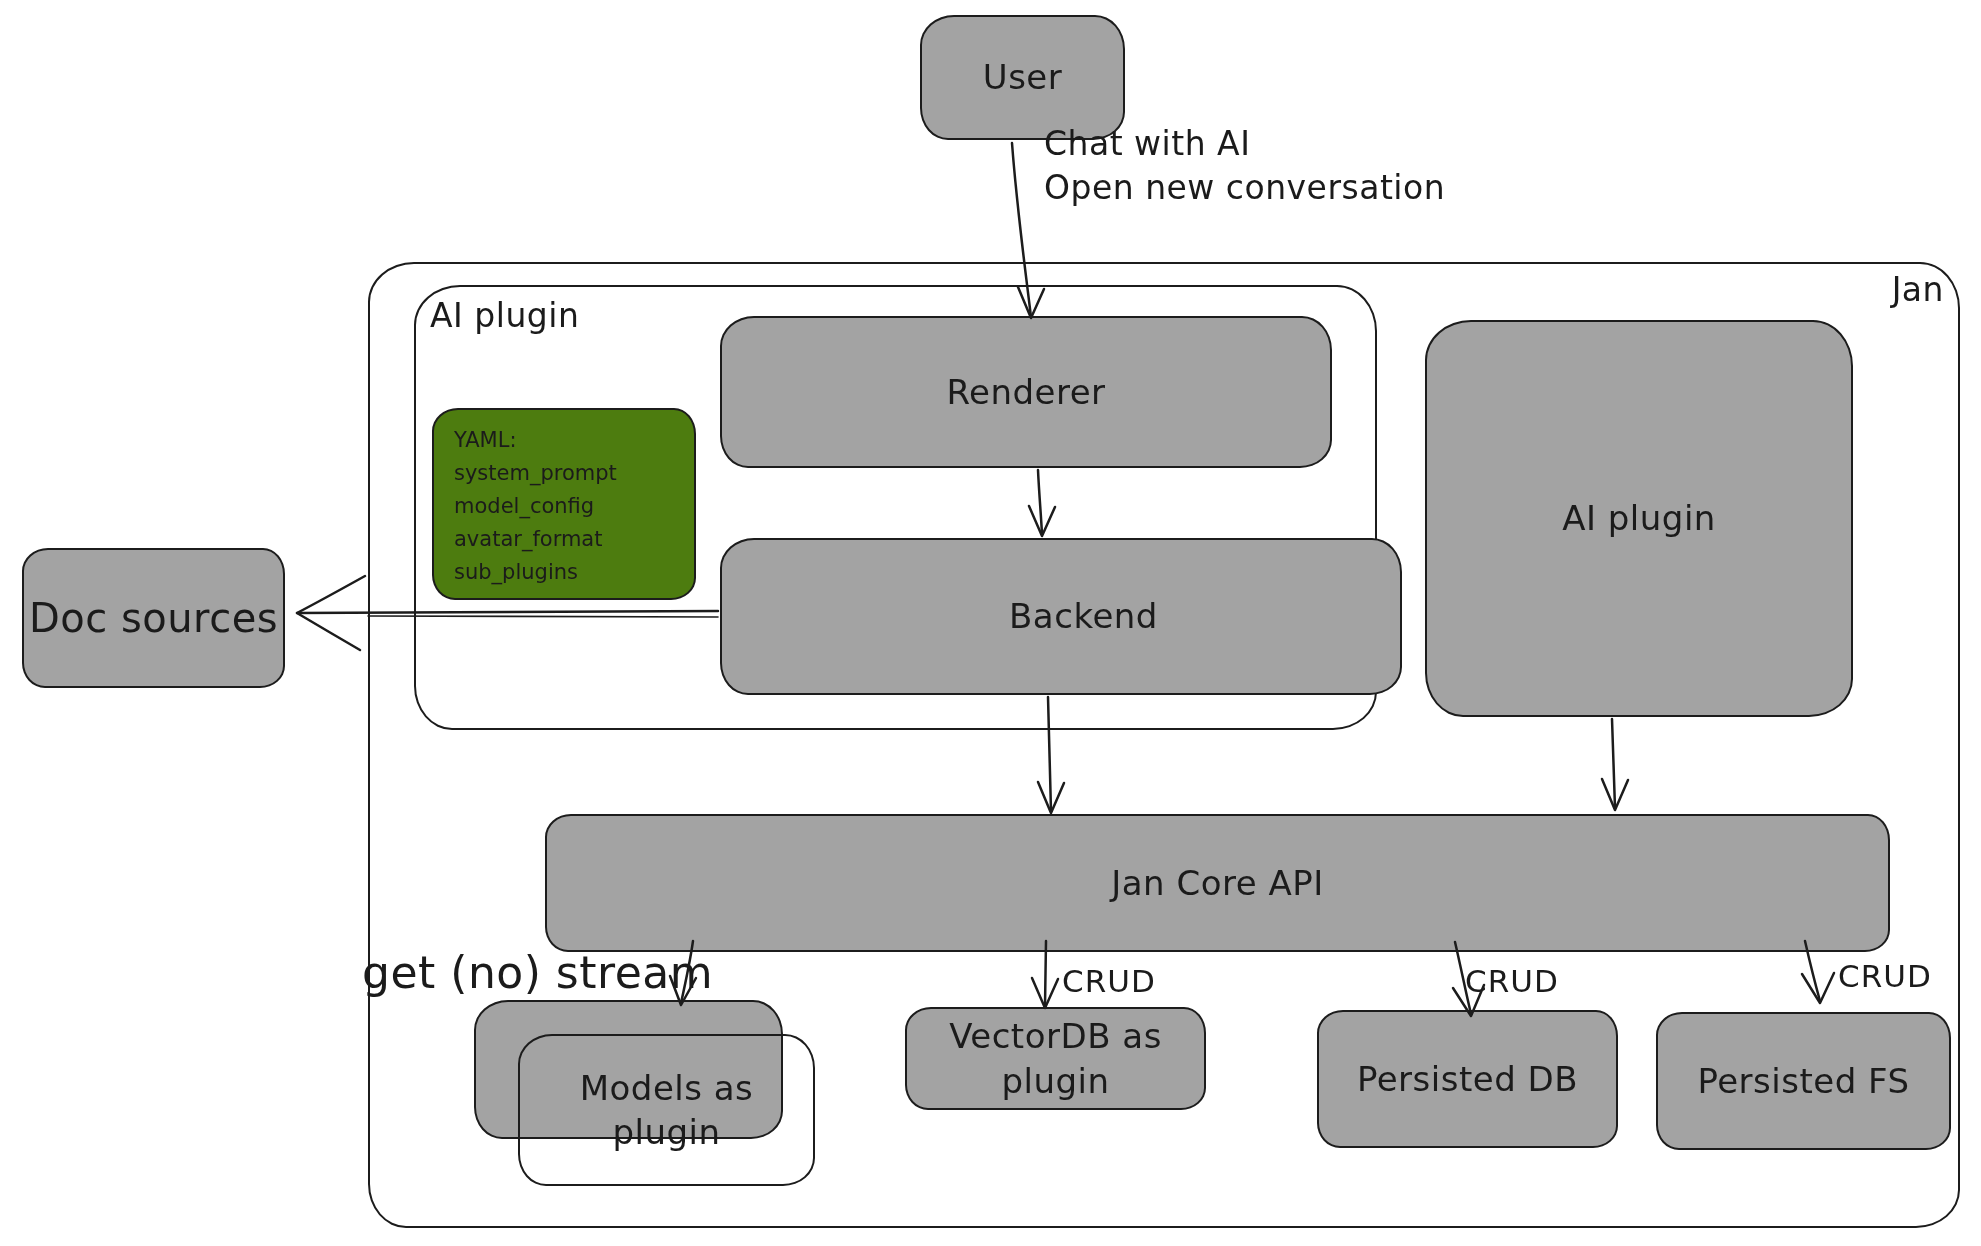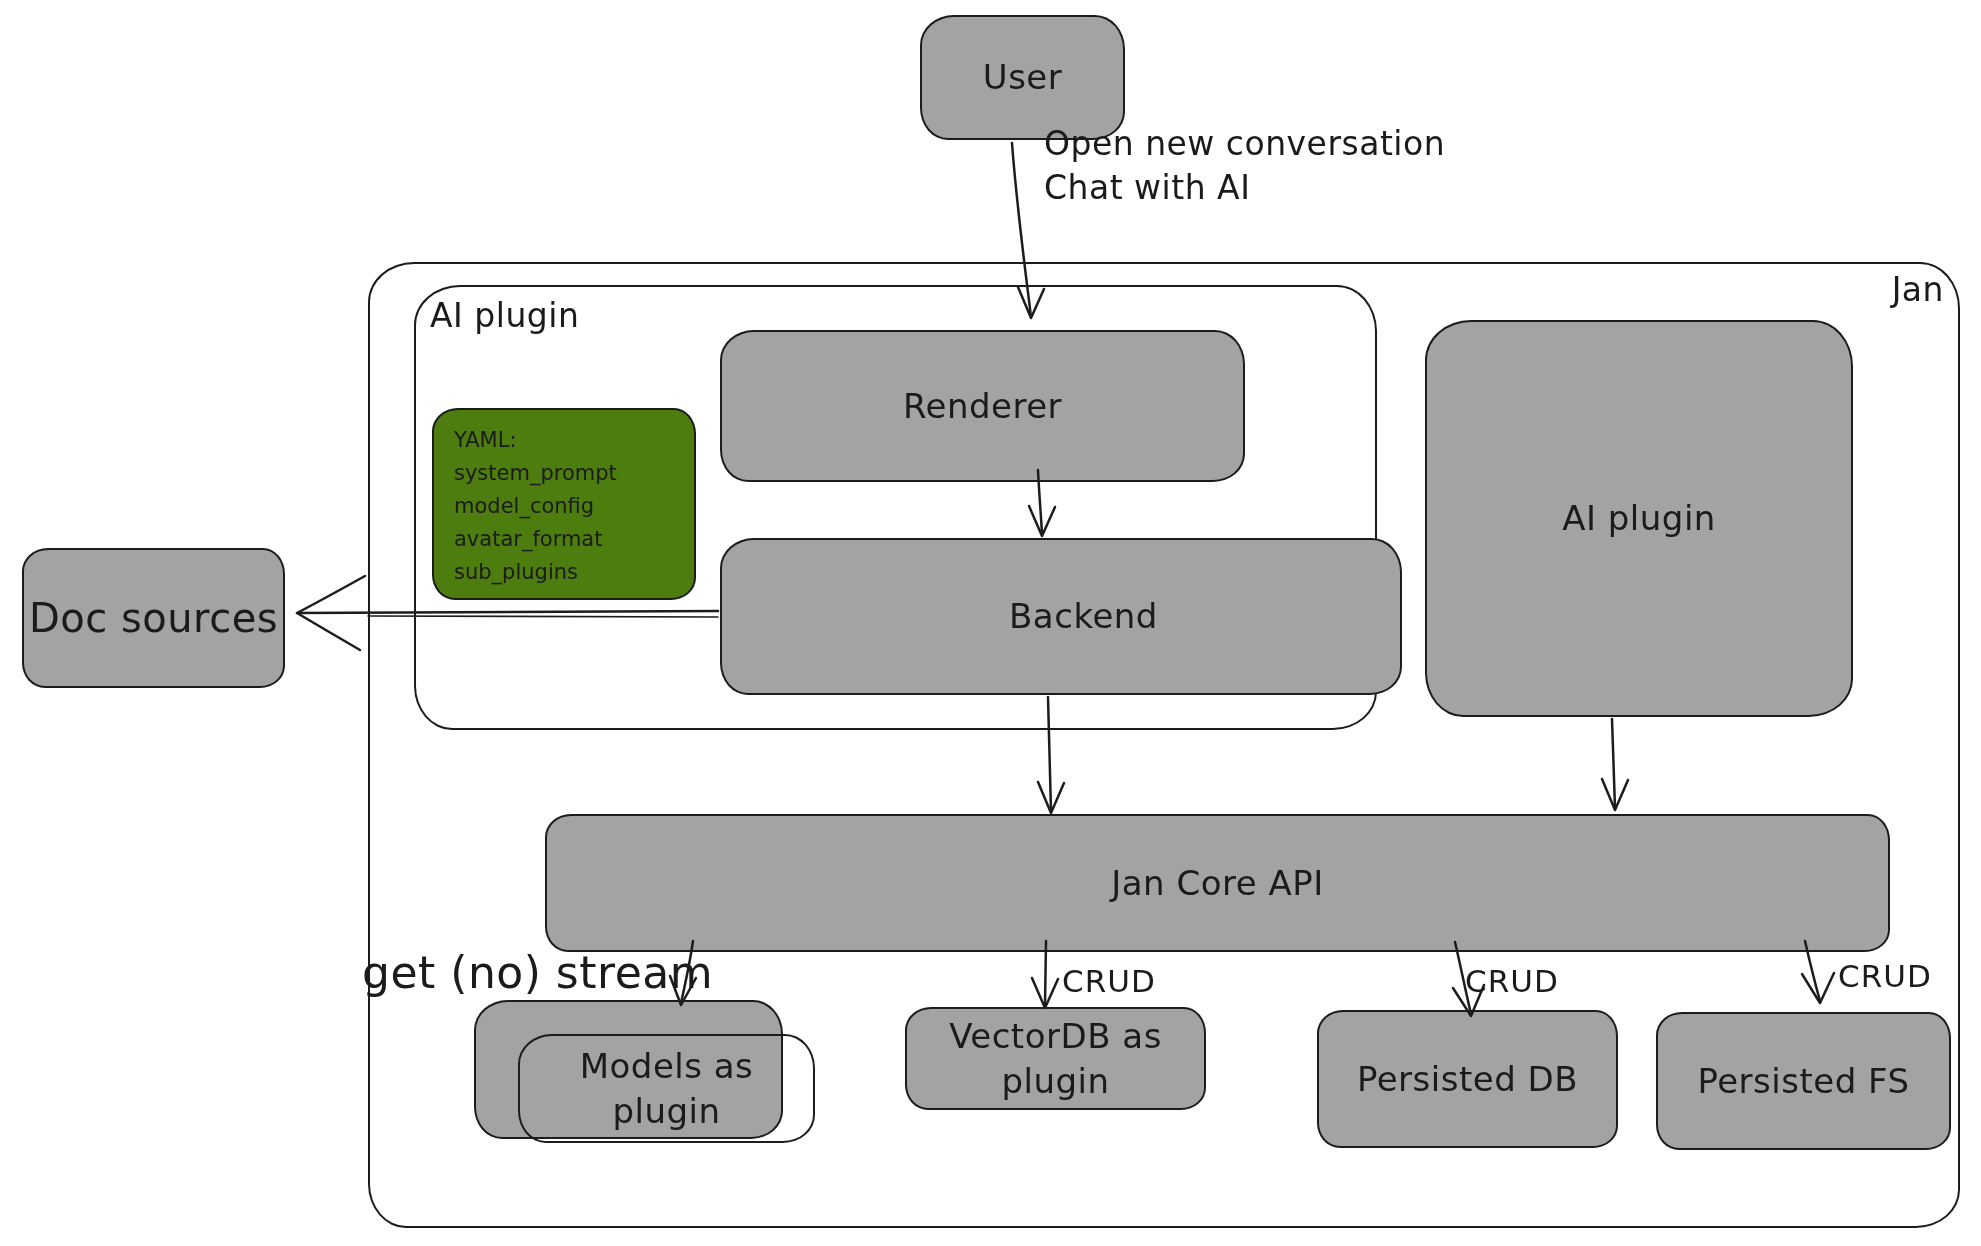--- a/index.html
+++ b/index.html
@@ -93,25 +93,25 @@
   <div class="corner-label" style="left:1832px; top:270px; width:112px; text-align:right;">Jan</div>
 
   <div class="box container-box r-lg" style="left:414px; top:285px; width:963px; height:445px;"></div>
   <div class="corner-label" style="left:430px; top:296px;">AI plugin</div>
 
   <div class="box r-md" style="left:920px; top:15px; width:205px; height:125px;">
     <span class="node-label">User</span>
   </div>
 
   <div class="edge-label" style="left:1044px; top:122px;">
+    <div>Chat with AI</div>
     <div>Open new conversation</div>
-    <div>Chat with AI</div>
   </div>
 
-  <div class="box r-md" style="left:720px; top:330px; width:525px; height:152px;">
+  <div class="box r-md" style="left:720px; top:316px; width:612px; height:152px;">
     <span class="node-label">Renderer</span>
   </div>
 
   <div class="yaml-note r-sm" style="left:432px; top:408px; width:264px; height:192px;">
     <span class="yaml-line">YAML:</span>
     <span class="yaml-line">system_prompt</span>
     <span class="yaml-line">model_config</span>
     <span class="yaml-line">avatar_format</span>
     <span class="yaml-line">sub_plugins</span>
   </div>
@@ -132,21 +132,21 @@
     <span class="node-label">Jan Core API</span>
   </div>
 
   <div class="edge-label" style="left:362px; top:944px; font-size:44px;">get (no) stream</div>
 
   <div class="crud-label" style="left:1062px; top:963px;">CRUD</div>
   <div class="crud-label" style="left:1465px; top:963px;">CRUD</div>
   <div class="crud-label" style="left:1838px; top:958px;">CRUD</div>
 
   <div class="box r-md" style="left:474px; top:1000px; width:309px; height:139px;"></div>
-  <div class="box r-md" style="left:518px; top:1034px; width:297px; height:109px; background:transparent;justify-content:flex-end;">
+  <div class="box r-md" style="left:518px; top:1034px; width:297px; height:152px; background:transparent;justify-content:flex-end;">
     <span class="node-label" style="padding:0 30px;">Models as plugin</span>
   </div>
 
   <div class="box r-sm" style="left:905px; top:1007px; width:301px; height:103px;">
     <span class="node-label" style="padding:0 35px;">VectorDB as plugin</span>
   </div>
 
   <div class="box r-sm" style="left:1317px; top:1010px; width:301px; height:138px;">
     <span class="node-label">Persisted DB</span>
   </div>

